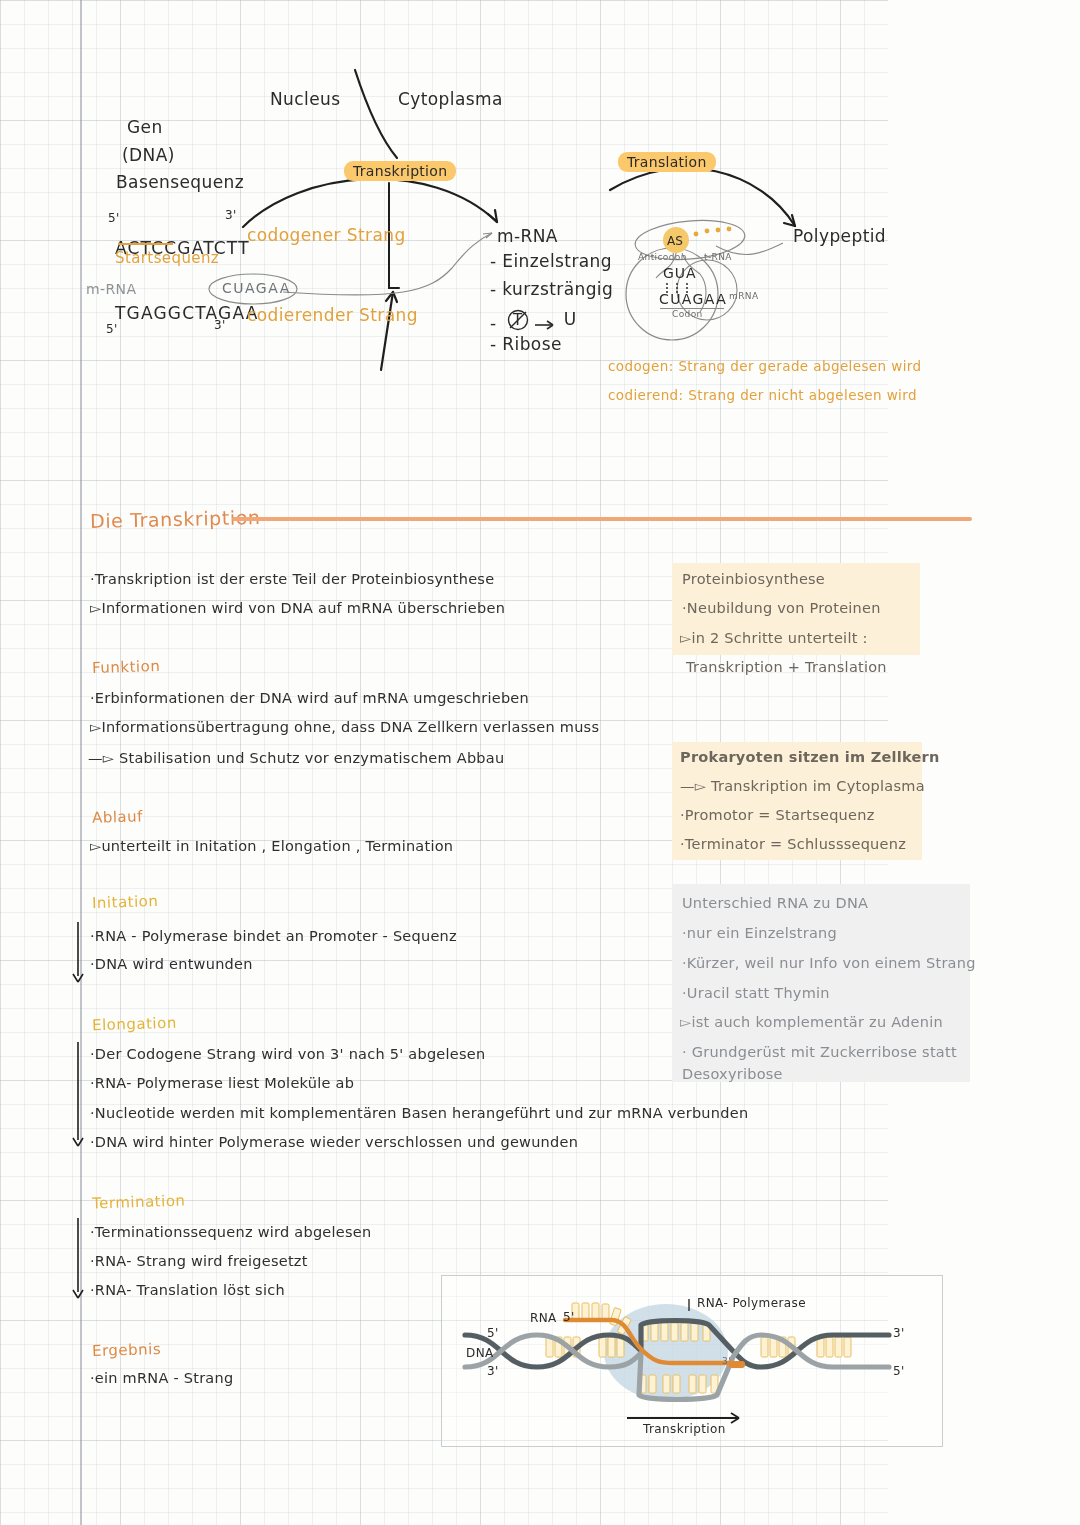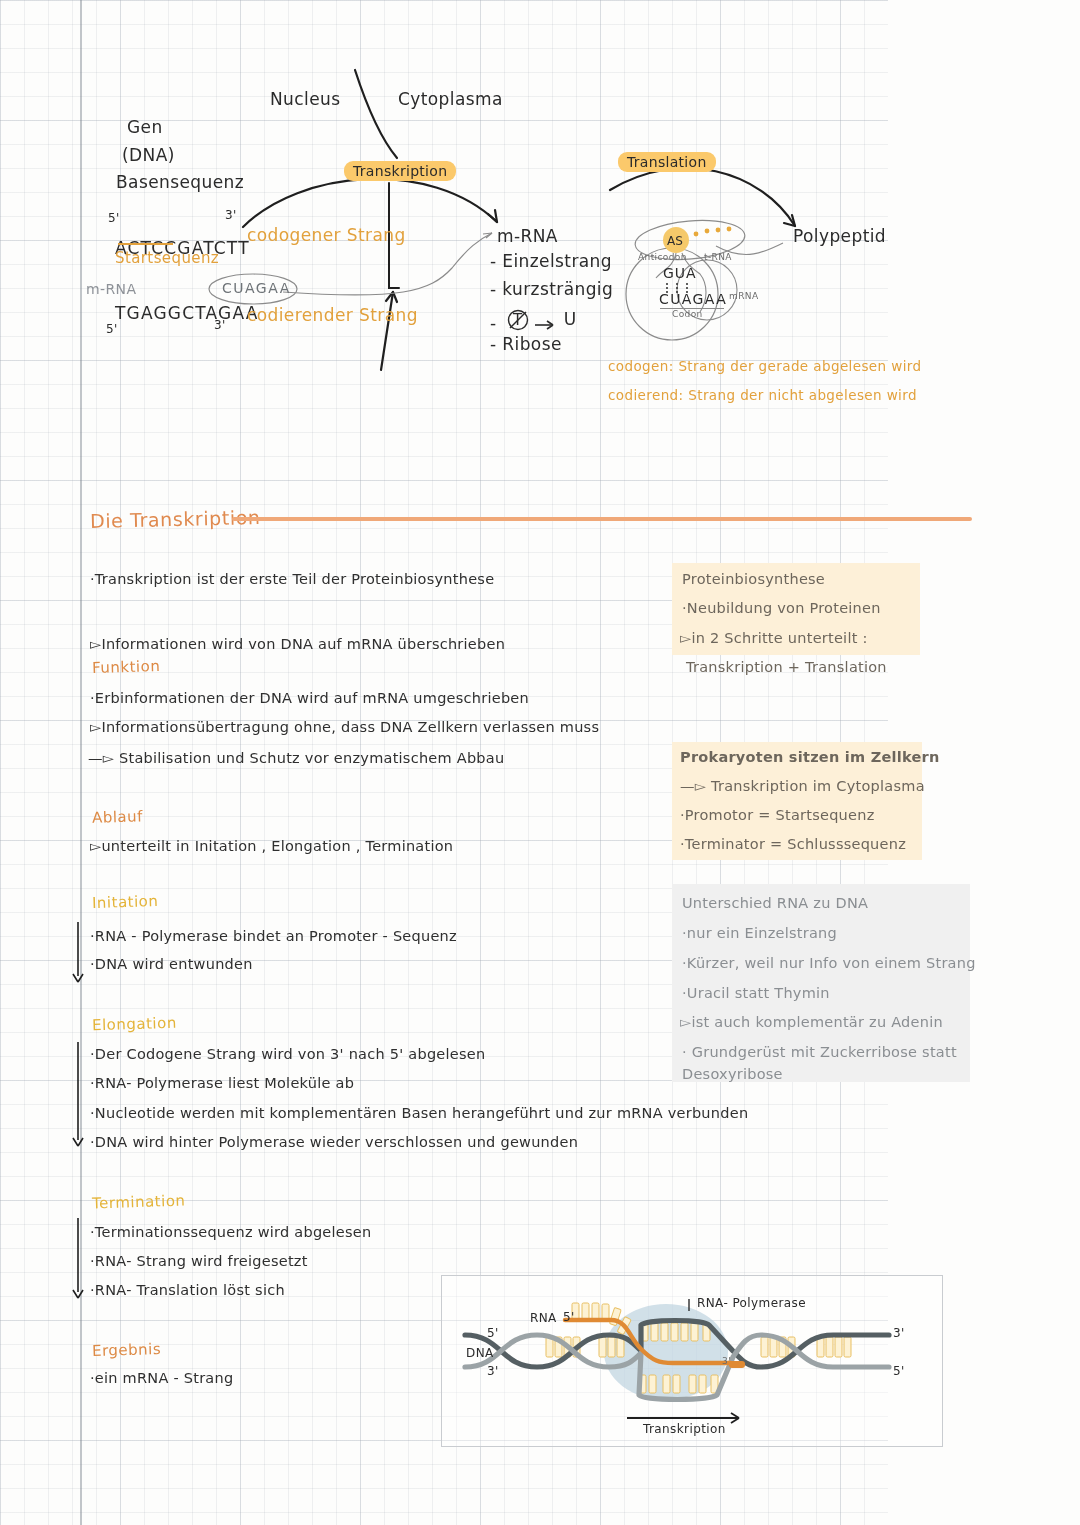--- a/index.html
+++ b/index.html
@@ -183,21 +183,21 @@
 
     <div class="t orange" style="left:608px;top:358px;font-size:13.5px;">codogen: Strang der gerade abgelesen wird</div>
     <div class="t orange" style="left:608px;top:387px;font-size:13.5px;">codierend: Strang der  nicht abgelesen wird</div>
   </div>
 
   <div class="sec-title" style="left:90px;top:508px;">Die Transkription</div>
   <div class="sec-rule" style="left:232px;top:517px;width:740px;"></div>
 
   <div>
     <div class="line" style="left:90px;top:571px;">·Transkription  ist der erste Teil  der Proteinbiosynthese</div>
-    <div class="line" style="left:90px;top:600px;margin-top:36px;">▻Informationen  wird von DNA auf mRNA  überschrieben</div>
+    <div class="line" style="left:90px;top:600px;">▻Informationen  wird von DNA auf mRNA  überschrieben</div>
 
     <div class="sub-title orange-d" style="left:92px;top:658px;">Funktion</div>
     <div class="line" style="left:90px;top:690px;">·Erbinformationen  der DNA wird auf mRNA umgeschrieben</div>
     <div class="line" style="left:90px;top:719px;">▻Informationsübertragung  ohne, dass DNA  Zellkern  verlassen muss</div>
     <div class="line" style="left:88px;top:750px;">—▻ Stabilisation und  Schutz  vor enzymatischem Abbau</div>
 
     <div class="sub-title orange-d" style="left:92px;top:808px;">Ablauf</div>
     <div class="line" style="left:90px;top:838px;">▻unterteilt in  Initation , Elongation , Termination</div>
 
     <div class="sub-title gold" style="left:92px;top:893px;">Initation</div>

